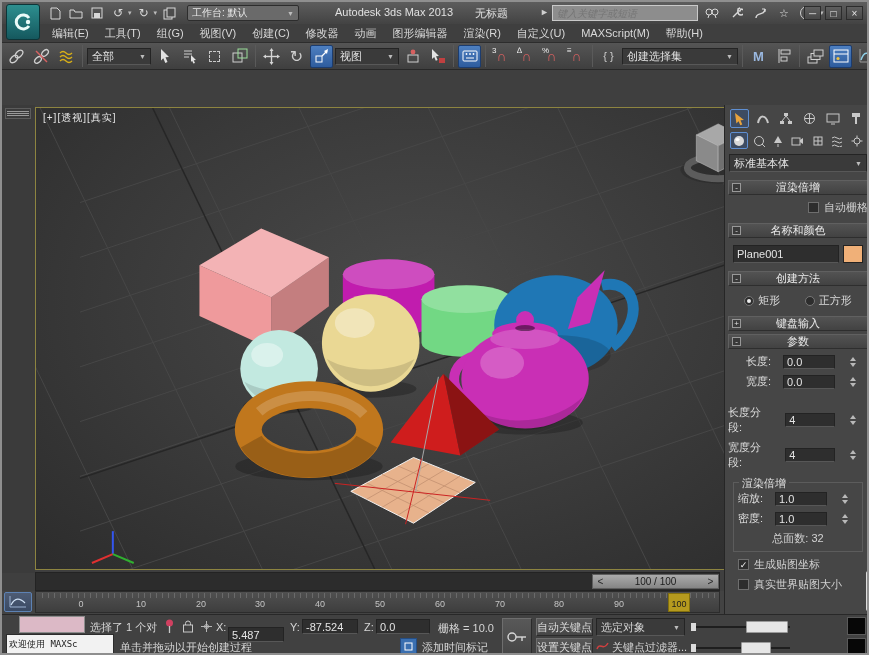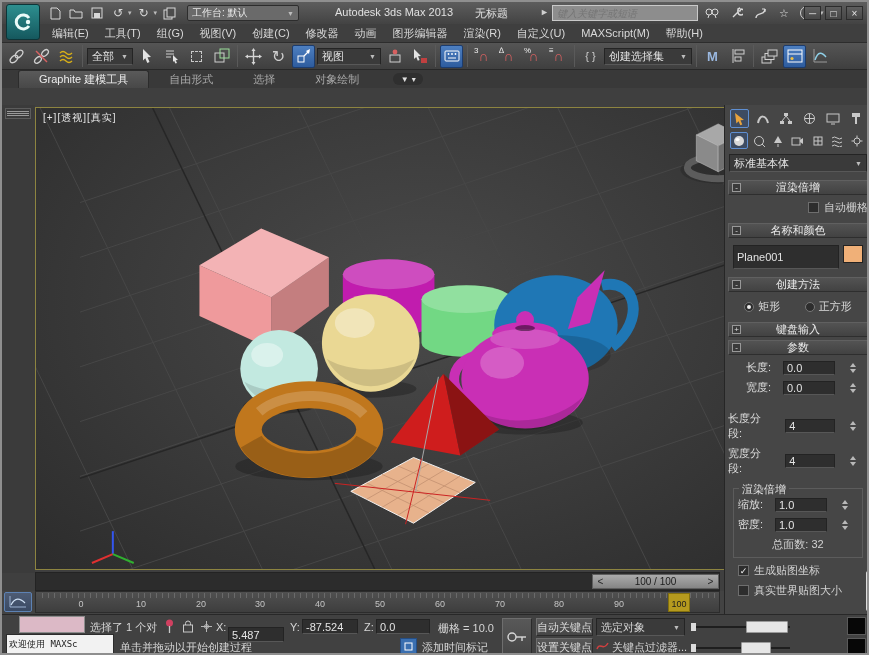--- a/index.html
+++ b/index.html
@@ -126,21 +126,21 @@
       line-height:7px;text-align:center;color:#e0e0e0;background:#3a3a3a;}
   .rtitle{flex:1;text-align:center;font-size:11px;}
   .cbrow{display:flex;align-items:center;gap:5px;margin:5px 0 0 10px;}
   .cbrow.center{justify-content:flex-end;margin-left:0;}
   .cb{width:11px;height:11px;background:#2d2d2d;border:1px solid #6e6e6e;display:inline-flex;
       align-items:center;justify-content:center;color:#f2f2f2;font-size:9px;flex:none;}
   .obj-grid{display:grid;grid-template-columns:1fr 1fr;gap:3px;padding:5px 3px 2px;}
   .obj-btn{height:16px;font-size:11px;}
   .obj-btn.active{background:linear-gradient(#4a82d6,#2a5cb4);border-color:#1b3e7e;color:#fff;}
   .name-row{display:flex;gap:4px;margin:7px 5px 0;}
-  .name-field{flex:1;height:24px;}
+  .name-field{flex:1;height:18px;}
   .color-swatch{width:20px;height:18px;border:1px solid #222;}
   .radio-row{display:flex;justify-content:space-around;margin:7px 4px 0;}
   .radio{display:flex;align-items:center;gap:4px;color:#dcdcdc;}
   .rdot{width:10px;height:10px;border-radius:50%;background:#2d2d2d;border:1px solid #777;position:relative;flex:none;}
   .rdot.sel:after{content:"";position:absolute;left:2px;top:2px;width:4px;height:4px;border-radius:50%;background:#eee;}
   .prow{display:flex;align-items:center;justify-content:flex-end;gap:12px;margin:5px 10px 0 0;color:#dcdcdc;}
   .prow .field{width:52px;height:14px;}
   .spin{width:11px;display:flex;flex-direction:column;gap:2px;align-items:center;}
   .spin i{width:0;height:0;border-left:3.5px solid transparent;border-right:3.5px solid transparent;display:block;}
   .spin .up{border-bottom:4px solid #b9b9b9;}
@@ -259,21 +259,21 @@
           <ellipse cx="12" cy="5" rx="4" ry="2.5" transform="rotate(-45 12 5)" fill="none" stroke="#cfcfcf" stroke-width="1.3"></ellipse>
           <line x1="3" y1="3" x2="14" y2="14" stroke="#d86060" stroke-width="1.4"></line>
         </svg>
       </span>
     <span class="ticon">
         <svg width="17" height="17">
           <path d="M2 5 q3 -3 6 0 t6 0 M2 9 q3 -3 6 0 t6 0 M2 13 q3 -3 6 0 t6 0" fill="none" stroke="#d8b018" stroke-width="1.4"></path>
         </svg>
       </span>
     <span class="tsep"></span>
-    <div class="dd" style="width:46px">
+    <div class="dd" style="width:64px">
       <span>全部</span>
       <span class="dda">▼</span>
     </div>
     <span class="ticon">
         <svg width="15" height="16">
           <polygon points="4,1 12,9 8.5,9.3 10.5,14 8.3,15 6.3,10.3 4,12.6" fill="#e3e3e3"></polygon>
         </svg>
       </span>
     <span class="ticon">
         <svg width="16" height="16">
@@ -349,21 +349,21 @@
     <span class="ticon">
         <span class="magnet glyph">∩</span>
         <span class="magsub glyph">%</span>
       </span>
     <span class="ticon">
         <span class="magnet glyph">∩</span>
         <span class="magsub glyph">≡</span>
       </span>
     <span class="tsep"></span>
     <span class="ticon glyph" style="font-size:11px">{ }</span>
-    <div class="dd" style="width:88px">
+    <div class="dd" style="width:116px">
       <span>创建选择集</span>
       <span class="dda">▼</span>
     </div>
     <span class="tsep"></span>
     <span class="ticon glyph" style="font-weight:bold;color:#9ab8e0">M</span>
     <span class="ticon">
         <svg width="16" height="16">
           <line x1="3" y1="1" x2="3" y2="15" stroke="#cfcfcf"></line>
           <rect x="5" y="2" width="9" height="4" fill="none" stroke="#cfcfcf"></rect>
           <rect x="5" y="9" width="6" height="4" fill="none" stroke="#cfcfcf"></rect>
@@ -387,30 +387,20 @@
     <span class="ticon">
         <svg width="16" height="16">
           <line x1="2" y1="1" x2="2" y2="14" stroke="#9a9a9a"></line>
           <line x1="2" y1="14" x2="15" y2="14" stroke="#9a9a9a"></line>
           <path d="M3 12 C6 3 10 4 14 9" fill="none" stroke="#8fd0e8" stroke-width="1.4"></path>
         </svg>
       </span>
 
   </div>
 
-  <div class="ribbon-tabs">
-    <span class="rtab active">Graphite 建模工具</span>
-    <span class="rtab">自由形式</span>
-    <span class="rtab">选择</span>
-    <span class="rtab">对象绘制</span>
-    <span class="rtab-ovf">
-      <span class="glyph">▼</span>
-      <span class="glyph">▾</span>
-    </span>
-  </div>
 
   <div class="left-strip">
     <span class="vp-tabs-icon">
         <i></i>
         <i></i>
         <i></i>
       </span>
   </div>
 
   <div class="viewport">

